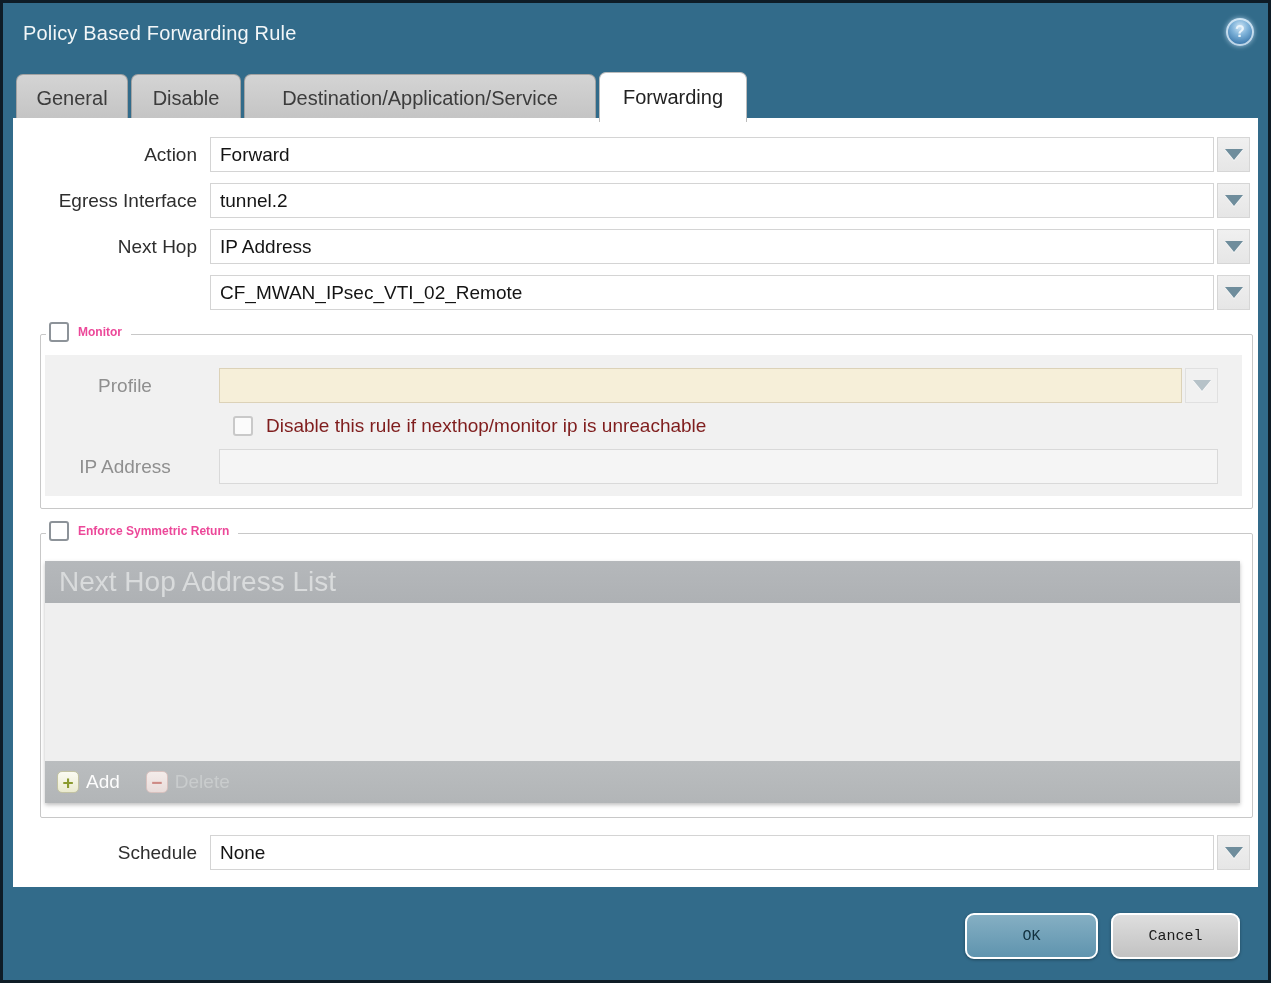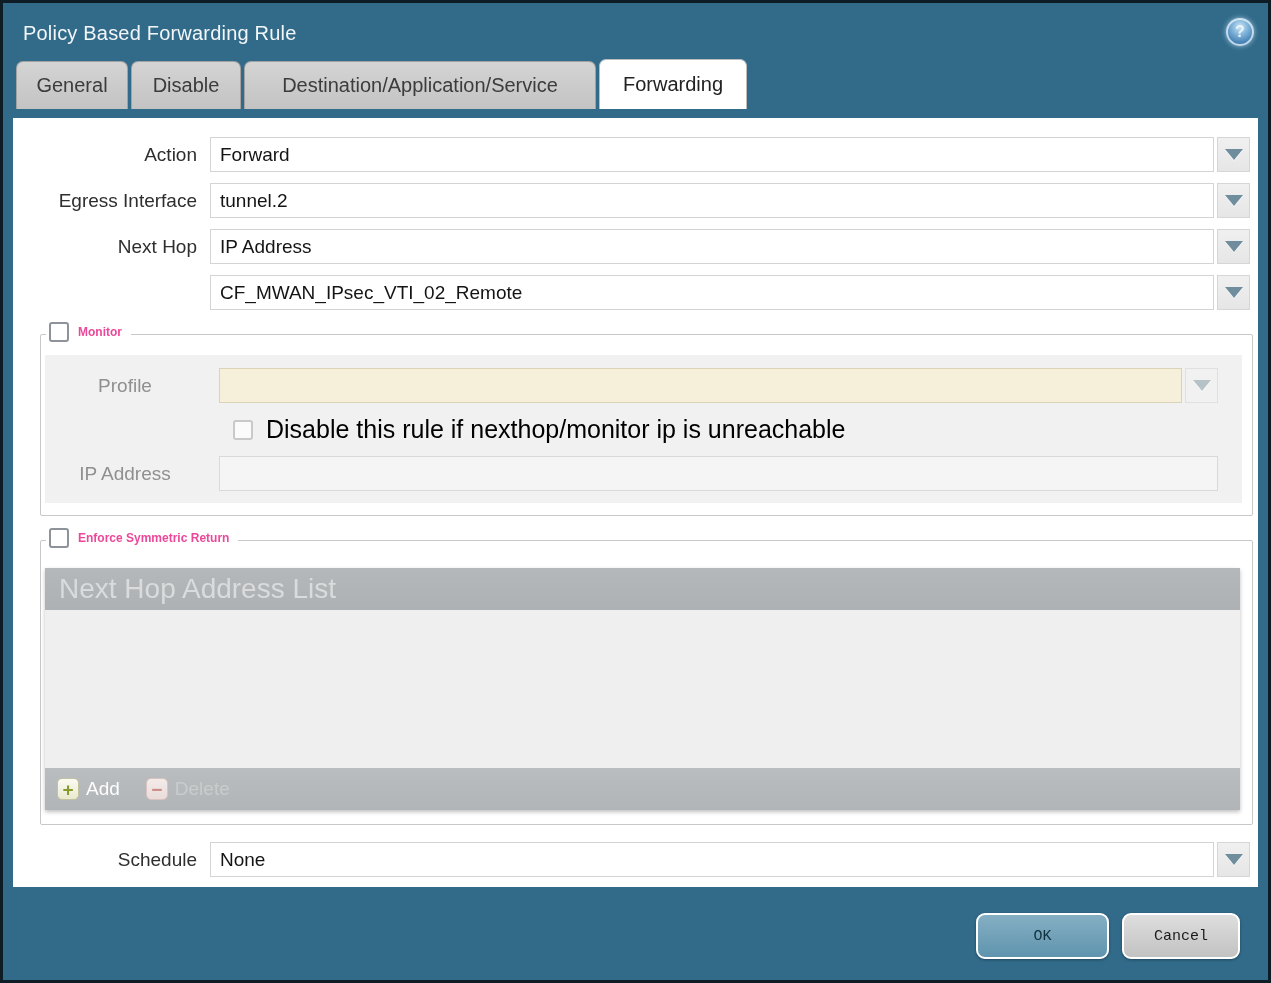--- a/index.html
+++ b/index.html
@@ -20,21 +20,21 @@
   }
   .help {
     position:absolute; right:14px; top:15px;
     width:28px; height:28px; border-radius:50%;
     background:radial-gradient(circle at 50% 32%, #cfe6f6 0%, #7db1d8 35%, #3a77ab 75%, #2b5f90 100%);
     box-shadow:0 0 5px rgba(210,235,255,.7), inset 0 0 0 2px rgba(235,245,252,.75);
     display:flex; align-items:center; justify-content:center;
     color:#eaf4fb; font-size:16px; font-weight:bold; cursor:pointer;
   }
   
-  .tabs { position:absolute; left:13px; top:56px; height:50px; display:flex; align-items:flex-end; gap:3px; }
+  .tabs { position:absolute; left:13px; top:69px; height:50px; display:flex; align-items:flex-end; gap:3px; }
   .tab {
     height:48px; display:flex; align-items:center; justify-content:center;
     background:linear-gradient(#d4d4d4,#c3c3c3);
     border:1px solid #a2a2a2; border-bottom:none;
     border-radius:7px 7px 0 0;
     font-size:20px; color:#3c3c3c; cursor:pointer;
   }
   .tab.active {
     height:50px; background:#ffffff; border-color:#bcbcbc;
     color:#222; z-index:3;
@@ -85,21 +85,21 @@
     border:2px solid #8d9399; border-radius:3px; cursor:pointer; flex:none;
   }
   .cb.dis { border-color:#c9c9c9; background:#fbfbfb; cursor:default; }
   .legend-text { font-size:12px; font-weight:bold; color:#ec4899; white-space:nowrap; }
   .panel { background:#f1f1f1; margin:0 10px 2px 4px; padding:13px 0 12px 0; }
   .panel .lbl { width:174px; padding-right:14px; }
   .panel .fieldwrap { margin-right:24px; }
   .txt.beige { background:#f6efd9; border-color:#dcd2b8; }
   .txt.grayed { background:#f5f5f5; border-color:#d9d9d9; }
   .cbrow { margin:12px 0 12px 188px; display:flex; align-items:center; gap:13px; }
-  .distext { font-size:25px; color:#000000; }
+  .distext { font-size:19px; color:#7f1d1d; }
   
   .nhtable {
     margin:7px 12px 4px 4px;
     box-shadow:0 2px 4px rgba(0,0,0,.25);
   }
   .nh-head {
     height:42px; background:linear-gradient(#b5b8bb,#aeb1b4);
     display:flex; align-items:center; padding-left:14px;
     font-size:28px; color:#d9dbdc;
   }
@@ -125,21 +125,21 @@
     position:absolute; left:0; right:0; bottom:0; height:93px;
     display:flex; justify-content:flex-end; align-items:flex-start;
     gap:13px; padding:26px 28px 0 0;
   }
   .btn {
     height:46px; border-radius:9px; border:2px solid #ffffff;
     font-family:Liberation Mono, monospace; font-size:15px; cursor:pointer;
     box-shadow:0 1px 3px rgba(0,0,0,.35);
   }
   .btn.ok { width:133px; background:linear-gradient(#85afc3,#5f94ae); color:#11303e; }
-  .btn.cancel { width:118px; background:linear-gradient(#dedede,#c2c2c2); color:#1b1b1b; }
+  .btn.cancel { width:129px; background:linear-gradient(#dedede,#c2c2c2); color:#1b1b1b; }
 </style>
 </head>
 <body>
 
 <div id="app">
 
   <div class="titlebar">
     <span class="title">Policy Based Forwarding Rule</span>
     <div class="help">
       <span>?</span>

